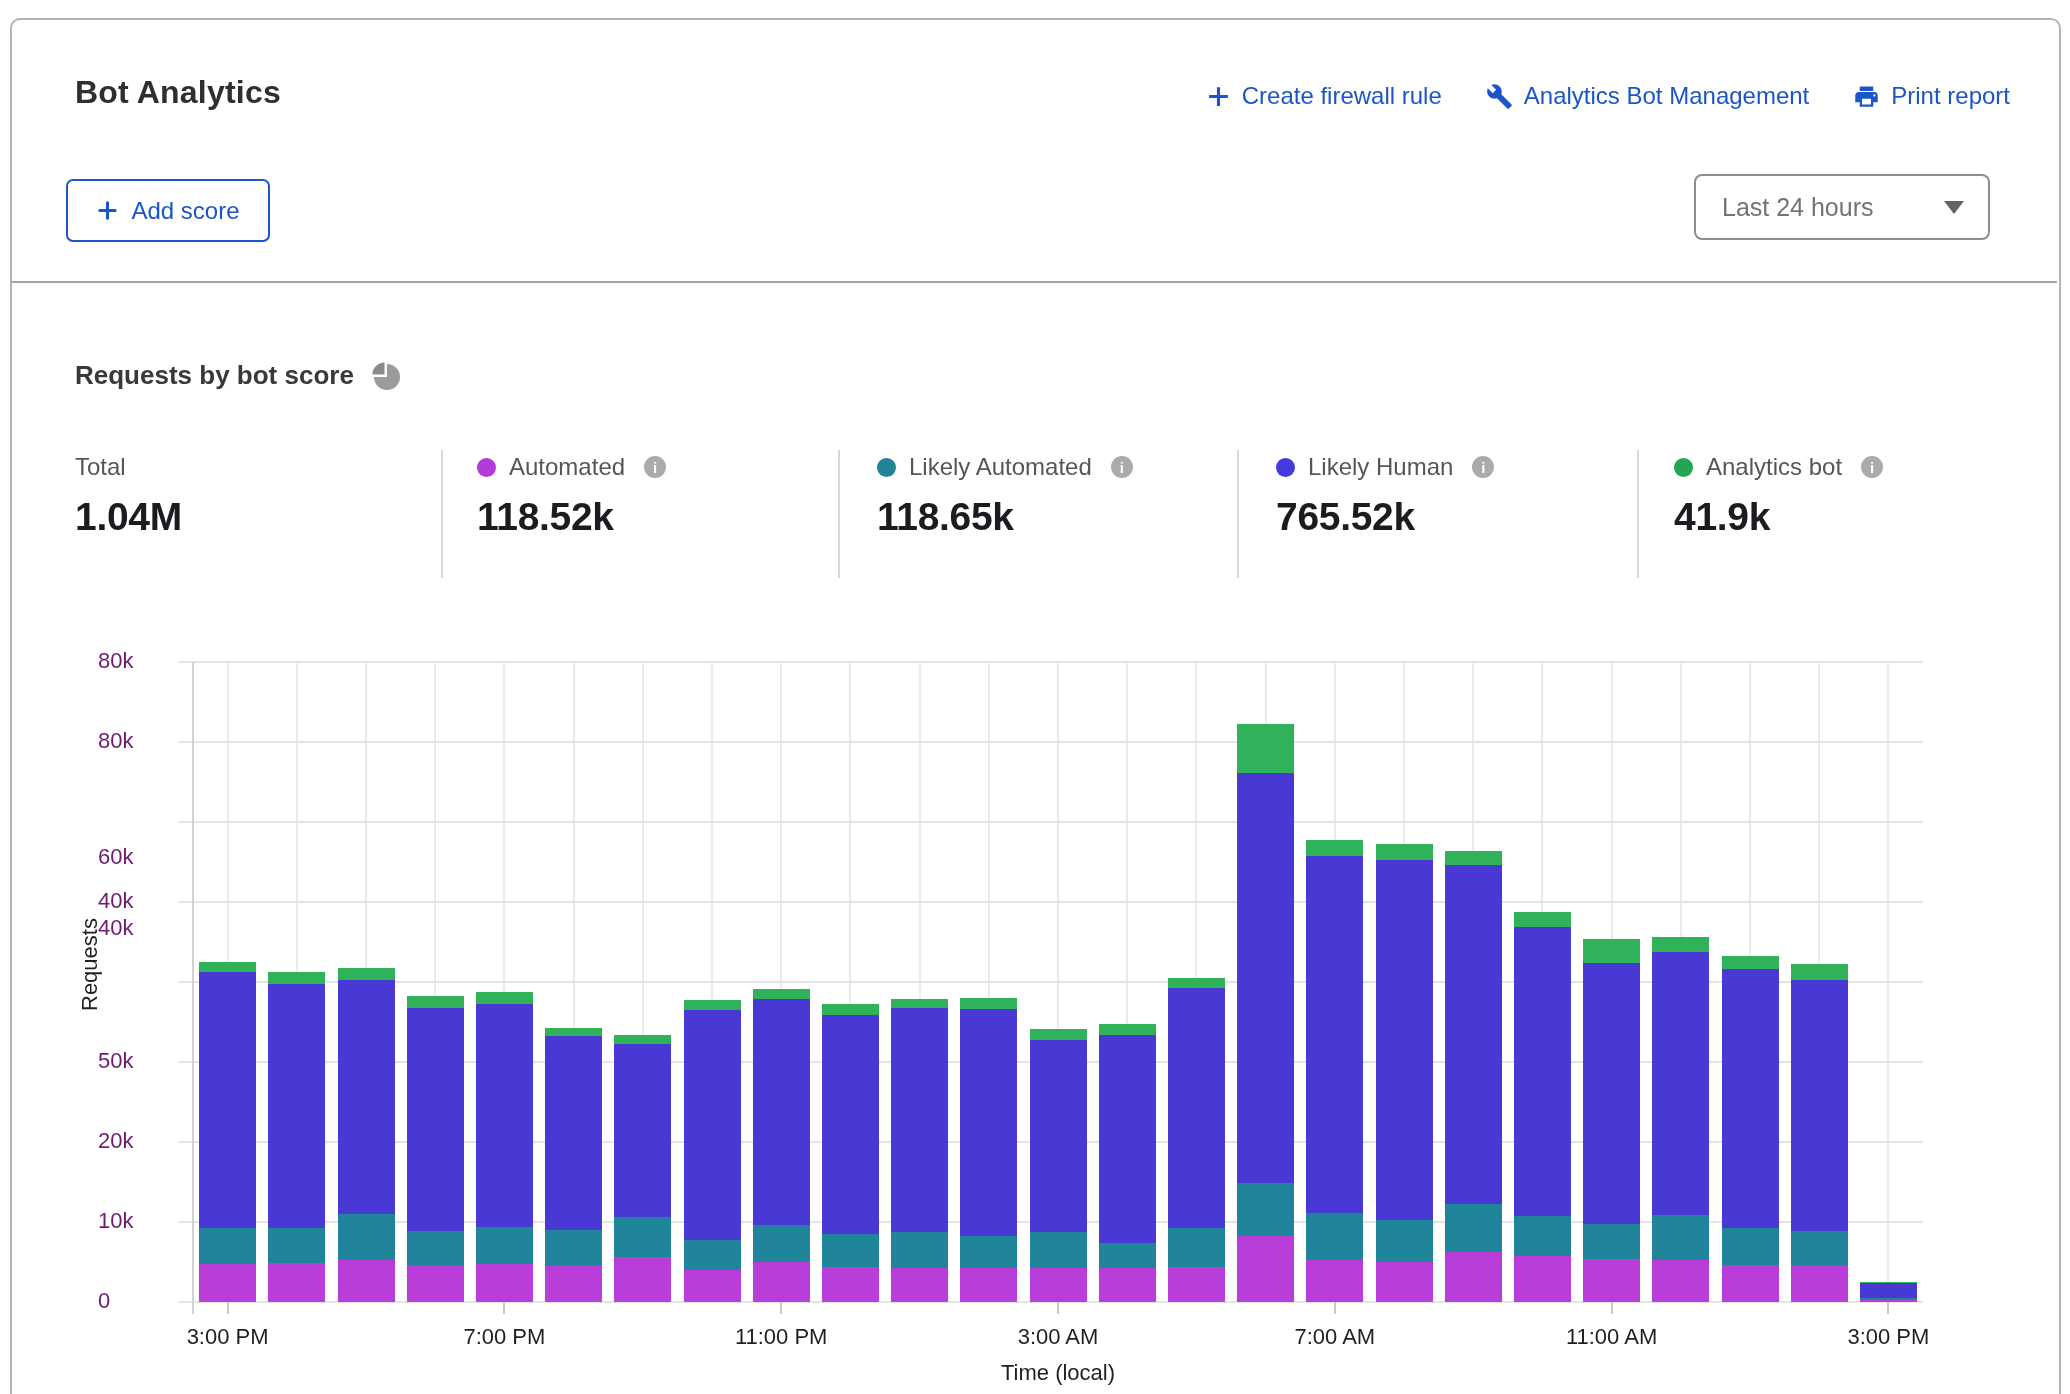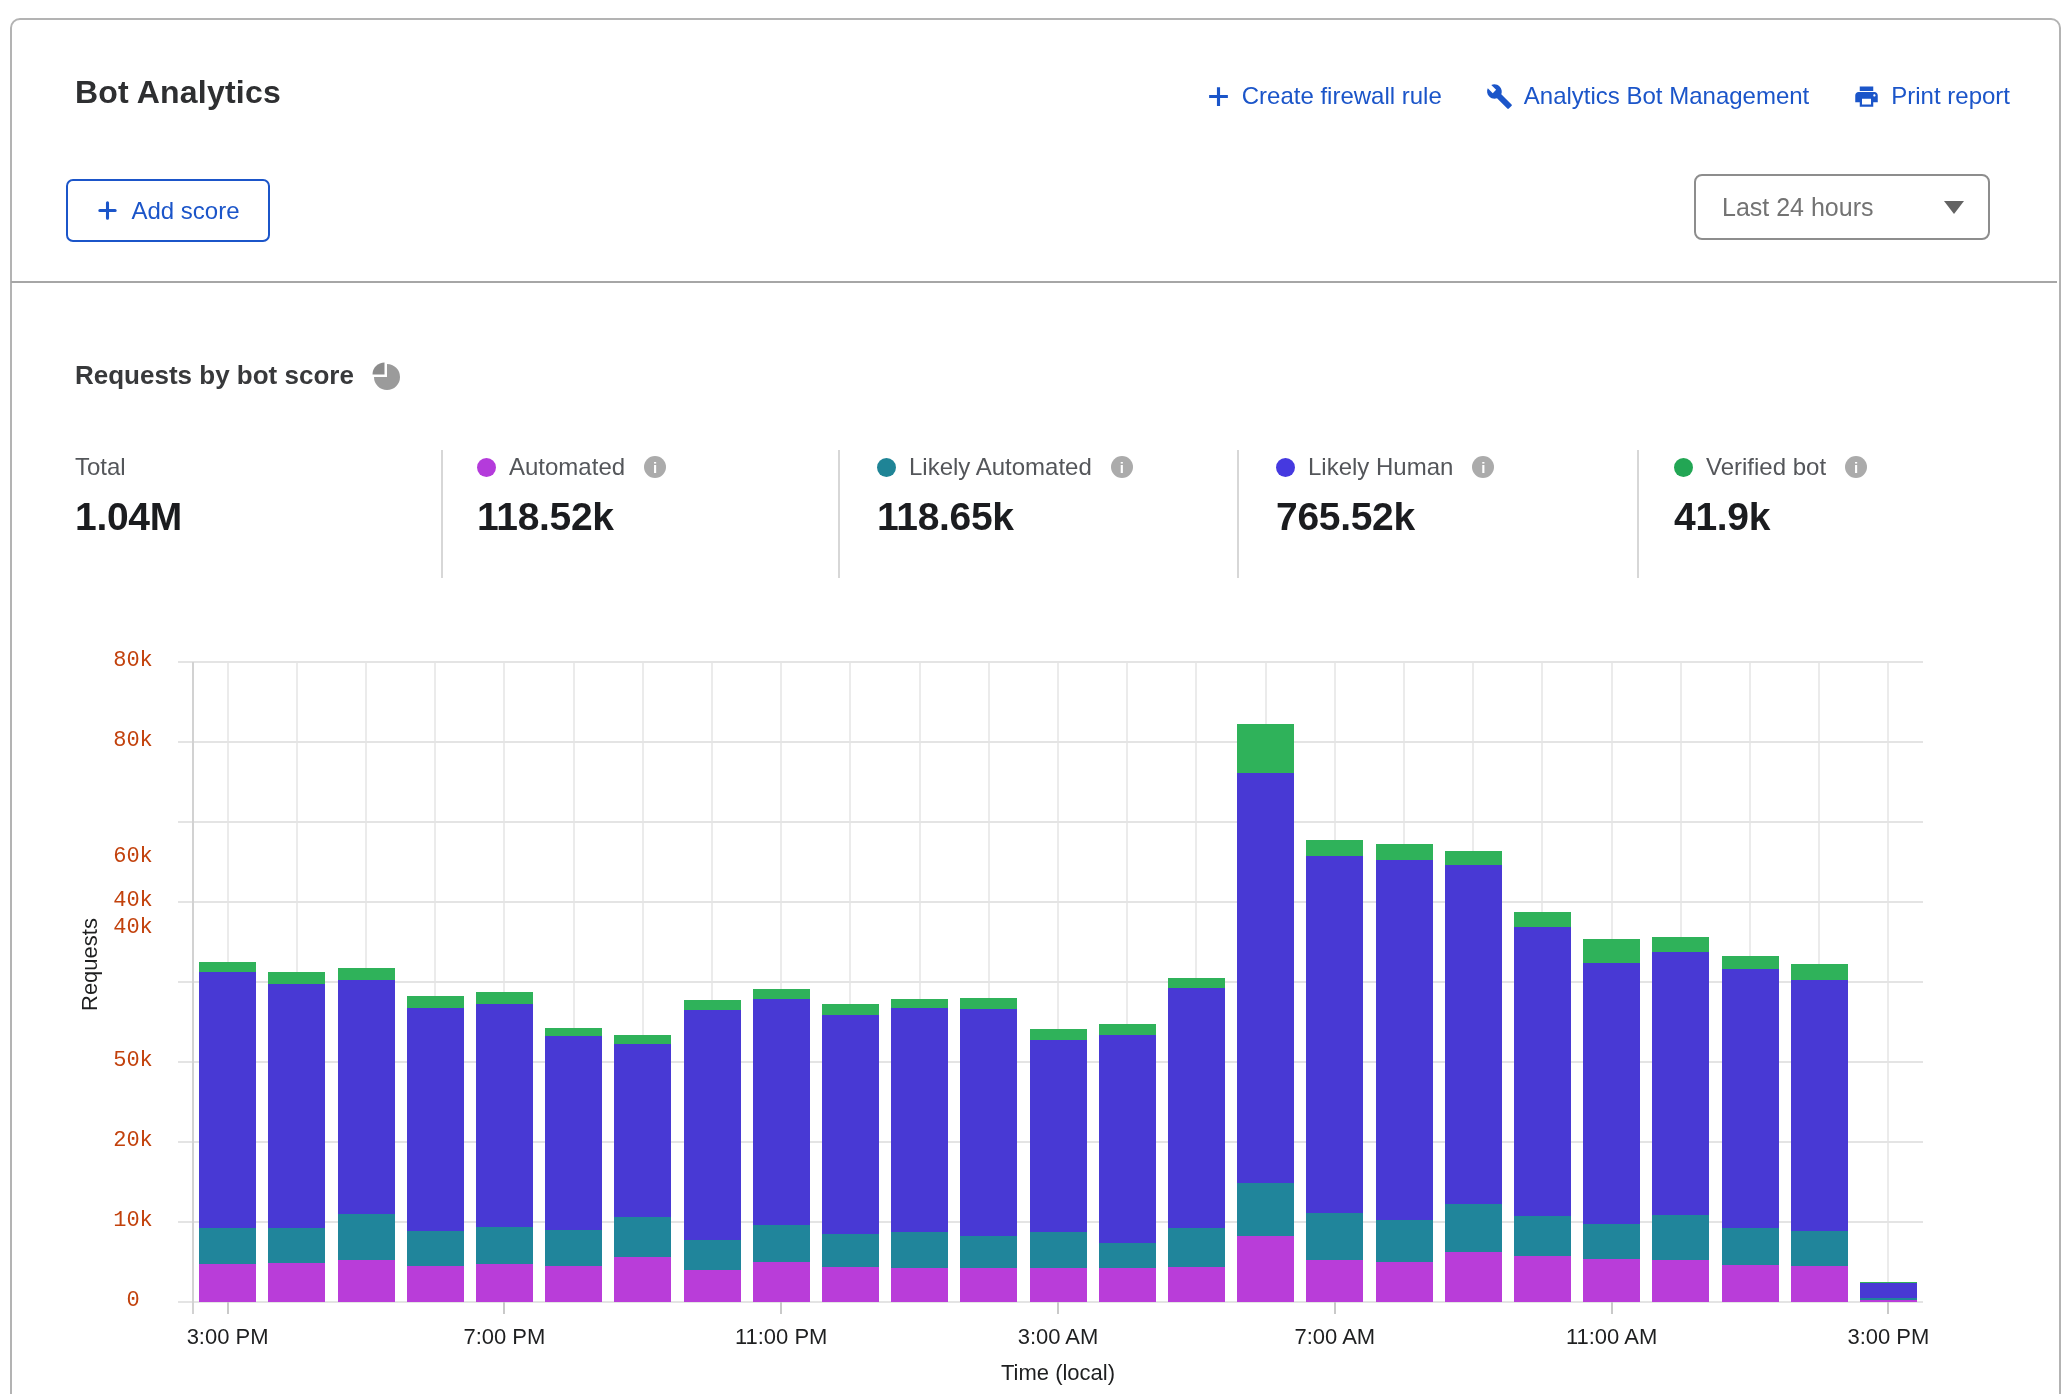--- a/index.html
+++ b/index.html
@@ -24,21 +24,21 @@
   .stat-dot{width:19px;height:19px;border-radius:50%;}
   .stat-label{font-size:24px;color:#54565a;}
   .info-icon{width:22px;height:22px;border-radius:50%;background:#ababab;color:#fff;display:flex;align-items:center;justify-content:center;
              font-size:15px;font-weight:700;margin-left:6px;cursor:pointer;}
   .stat-value{font-size:39px;font-weight:700;color:#1b1c1f;margin-top:13px;letter-spacing:-.3px;}
   .stat-divider{top:450px;width:2px;height:128px;background:#d7d7d7;}
   
   .gridline-h{background:#e4e4e4;height:2px;}
   .gridline-v{background:#ebebeb;width:2px;}
   .axis-line{background:#d2d2d2;}
-  .ytick{font-size:22px;color:#c2410c;text-align:center;width:70px;font-family:Liberation Mono, monospace;}
+  .ytick{font-size:22px;color:#701a75;text-align:left;width:70px;}
   .xtick{font-size:22px;color:#1e1f20;text-align:center;width:160px;}
   .axis-title{font-size:22px;color:#1e1f20;}
   .bar-seg{position:absolute;}
 </style>
 </head>
 <body>
 
 <div class="abs card"></div>
 
 <h1 class="abs page-title" style="margin:0">Bot Analytics</h1>
@@ -113,21 +113,21 @@
       <div class="stat-row1">
         <span class="stat-dot" style="background: rgb(69, 57, 224);"></span>
         <span class="stat-label">Likely Human</span>
         <span class="info-icon">i</span>
       </div>
       <div class="stat-value">765.52k</div>
     </div>
     <div class="abs stat-col" style="left: 1674px;">
       <div class="stat-row1">
         <span class="stat-dot" style="background: rgb(34, 166, 84);"></span>
-        <span class="stat-label">Verified bot</span>
+        <span class="stat-label">Analytics bot</span>
         <span class="info-icon">i</span>
       </div>
       <div class="stat-value">41.9k</div>
     </div>
     <div class="abs stat-divider" style="left: 441px;"></div>
     <div class="abs stat-divider" style="left: 838px;"></div>
     <div class="abs stat-divider" style="left: 1237px;"></div>
     <div class="abs stat-divider" style="left: 1637px;"></div>
   </div>
 <div id="chart">

